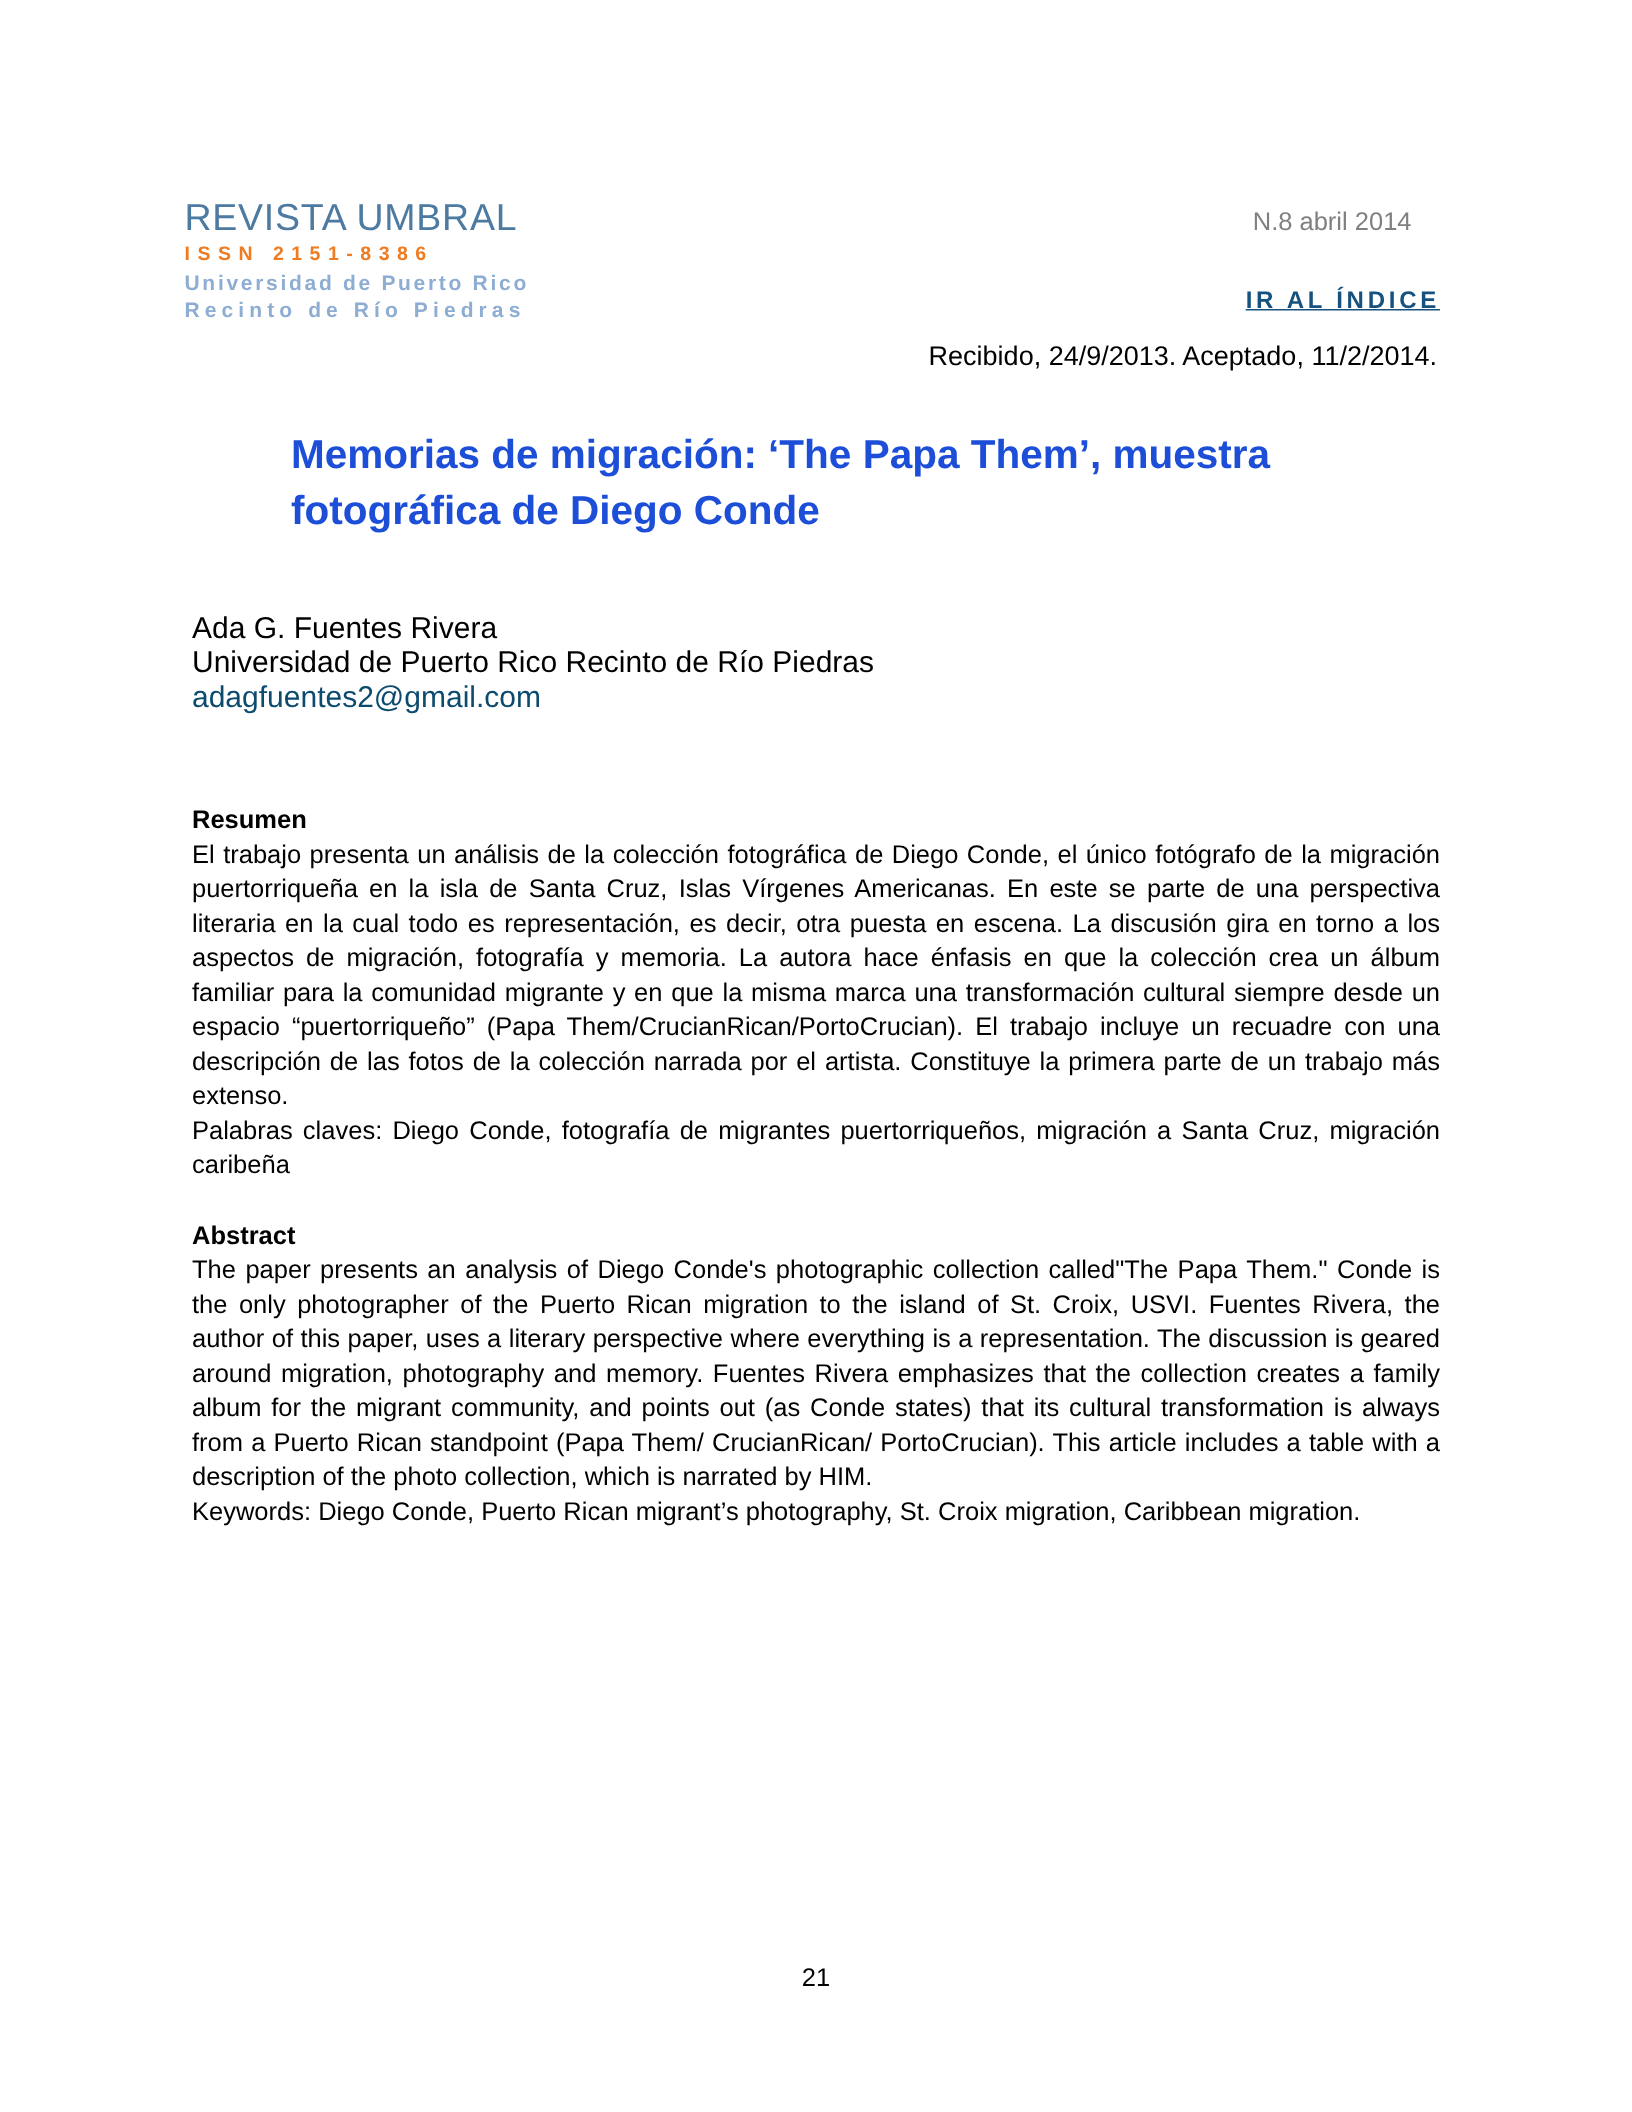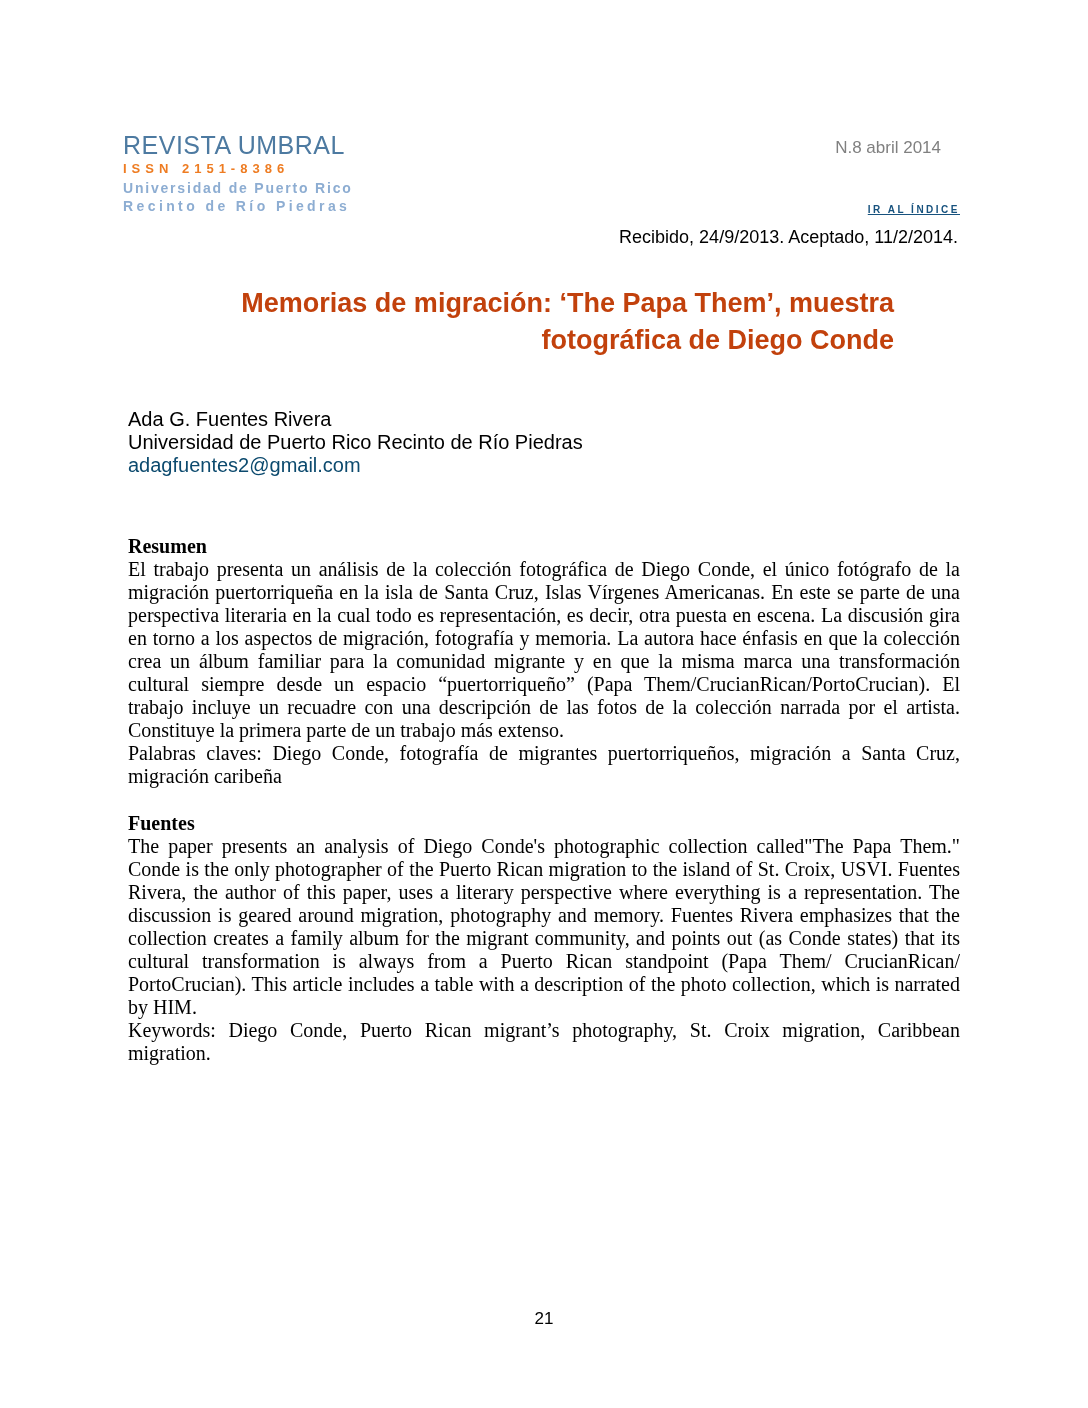--- a/index.html
+++ b/index.html
@@ -58,23 +58,23 @@
 
   .issue-label {
     position: absolute;
     top: 106px;
     right: 147px;
     font-size: 17px;
     color: #808080;
   }
   .index-link {
     position: absolute;
-    top: 172px;
+    top: 160px;
     right: 128px;
-    font-size: 10px;
+    font-size: 16px;
     font-weight: 700;
     letter-spacing: 2.5px;
     color: #17527e;
     text-decoration: underline;
     cursor: pointer;
   }
   .dates-line {
     position: absolute;
     top: 195px;
     right: 130px;
@@ -85,41 +85,40 @@
   
   .content {
     position: absolute;
     left: 128px;
     top: 0;
     width: 832px;
   }
   .article-title {
     margin: 253px auto 0 auto;
     max-width: 700px;
-    text-align: right;
+    text-align: left;
     font-size: 27px;
     font-weight: 700;
     line-height: 37px;
-    color: #c2410c;
+    color: #1d4ed8;
   }
   .author-block {
     margin-top: 49px;
     font-size: 20px;
     line-height: 23px;
   }
   .author-email {
     color: #0c4a6e;
     text-decoration: none;
     cursor: pointer;
   }
   .section {
-    font-size: 20px;
+    font-size: 17px;
     line-height: 23px;
     text-align: justify;
-    font-family: Liberation Serif, serif;
   }
   .section-resumen { margin-top: 58px; }
   .section-abstract { margin-top: 24px; }
   .section-heading {
     font-weight: 700;
     text-align: left;
   }
   .section p { margin: 0; }
 
   .page-number {
@@ -160,21 +159,21 @@
       <div><a class="author-email" href="#">adagfuentes2@gmail.com</a></div>
     </div>
 
     <div class="section section-resumen">
       <p class="section-heading">Resumen</p>
       <p>El trabajo presenta un análisis de la colección fotográfica de Diego Conde, el único fotógrafo de la migración puertorriqueña en la isla de Santa Cruz, Islas Vírgenes Americanas. En este se parte de una perspectiva literaria en la cual todo es representación, es decir, otra puesta en escena. La discusión gira en torno a los aspectos de migración, fotografía y memoria. La autora hace énfasis en que la colección crea un álbum familiar para la comunidad migrante y en que la misma marca una transformación cultural siempre desde un espacio “puertorriqueño” (Papa Them/CrucianRican/PortoCrucian). El trabajo incluye un recuadre con una descripción de las fotos de la colección narrada por el artista. Constituye la primera parte de un trabajo más extenso.</p>
       <p>Palabras claves: Diego Conde, fotografía de migrantes puertorriqueños, migración a Santa Cruz, migración caribeña</p>
     </div>
 
     <div class="section section-abstract">
-      <p class="section-heading">Fuentes</p>
+      <p class="section-heading">Abstract</p>
       <p>The paper presents an analysis of Diego Conde's photographic collection called"The Papa Them." Conde is the only photographer of the Puerto Rican migration to the island of St. Croix, USVI. Fuentes Rivera, the author of this paper, uses a literary perspective where everything is a representation. The discussion is geared around migration, photography and memory. Fuentes Rivera emphasizes that the collection creates a family album for the migrant community, and points out (as Conde states) that its cultural transformation is always from a Puerto Rican standpoint (Papa Them/ CrucianRican/ PortoCrucian). This article includes a table with a description of the photo collection, which is narrated by HIM.</p>
       <p>Keywords: Diego Conde, Puerto Rican migrant’s photography, St. Croix migration, Caribbean migration.</p>
     </div>
 
   </div>
 
   <div class="page-number">21</div>
 
 </div>
 

